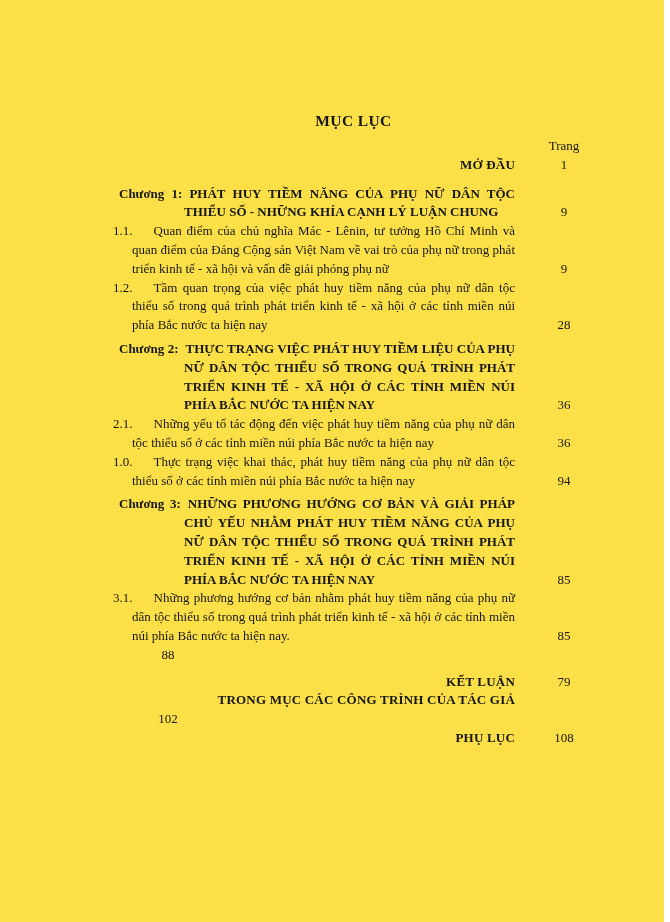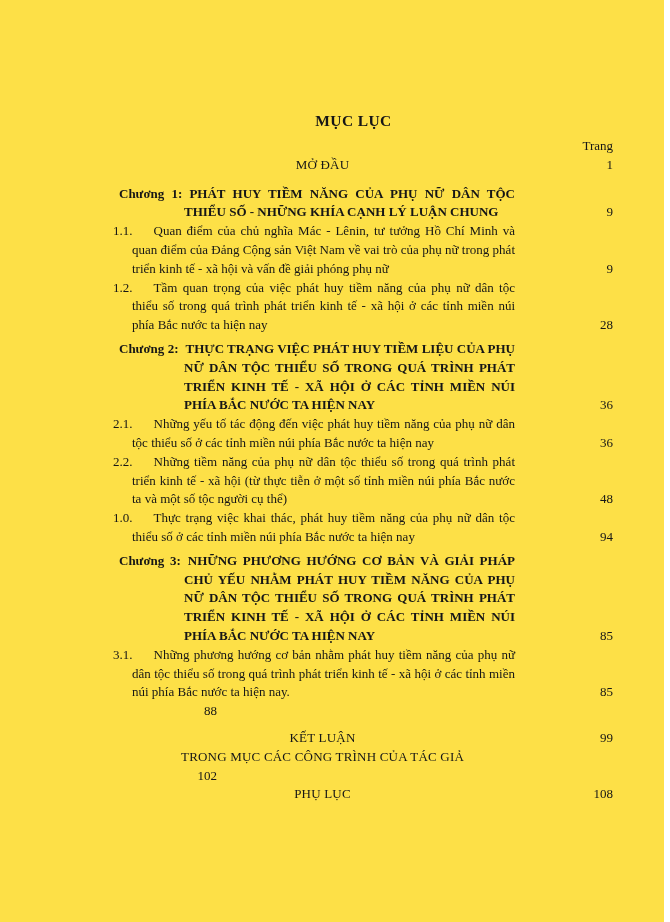--- a/index.html
+++ b/index.html
@@ -17,23 +17,23 @@
   .doc-title {
     font-weight:bold;
     font-size:15.5px;
     letter-spacing:.4px;
     text-align:center;
     line-height:22px;
     margin:0 25px 0 0;
   }
   .row { display:flex; align-items:flex-end; line-height:18.8px; }
   .main { flex:1 1 auto; text-align:justify; min-width:0; }
-  .pagenum { flex:0 0 98px; text-align:right; }
+  .pagenum { flex:0 0 98px; text-align:center; }
   .trang-row { margin-top:5px; }
-  .top-label { font-weight:normal; text-align:center; letter-spacing:.2px;margin-left:11px; }
+  .top-label { font-weight:bold; text-align:right; letter-spacing:.2px;margin-left:11px; }
   .chapter-main { padding-left:65px; text-indent:-65px; }
   .ch-prefix { font-weight:bold; margin-right:7px; }
   .ch-title { font-weight:bold; }
   .section-main { margin-left:-6px; padding-left:19px; text-indent:-19px; }
   .sec-num { margin-right:21px; }
   .gap-10 { margin-top:10px; }
   .gap-8 { margin-top:8px; }
   .gap-5 { margin-top:5px; }
 </style>
 </head>
@@ -71,24 +71,20 @@
   <div class="row gap-5">
     <div class="main chapter-main"><span class="ch-prefix">Chương 2:</span><span class="ch-title">THỰC TRẠNG VIỆC PHÁT HUY TIỀM LIỆU CỦA PHỤ NỮ DÂN TỘC THIỂU SỐ TRONG QUÁ TRÌNH PHÁT TRIỂN KINH TẾ - XÃ HỘI Ở CÁC TỈNH MIỀN NÚI PHÍA BẮC NƯỚC TA HIỆN NAY</span></div>
     <div class="pagenum">36</div>
   </div>
 
   <div class="row">
     <div class="main section-main"><span class="sec-num">2.1.</span><span class="sec-text">Những yếu tố tác động đến việc phát huy tiềm năng của phụ nữ dân tộc thiểu số ở các tỉnh miền núi phía Bắc nước ta hiện nay</span></div>
     <div class="pagenum">36</div>
   </div>
 
-  <div class="row">
-    <div class="main section-main"><span class="sec-num">2.2.</span><span class="sec-text">Những tiềm năng của phụ nữ dân tộc thiểu số trong quá trình phát triển kinh tế - xã hội (từ thực tiễn ở một số tỉnh miền núi phía Bắc nước ta và một số tộc người cụ thể)</span></div>
-    <div class="pagenum">48</div>
-  </div>
 
   <div class="row">
     <div class="main section-main"><span class="sec-num">1.0.</span><span class="sec-text">Thực trạng việc khai thác, phát huy tiềm năng của phụ nữ dân tộc thiểu số ở các tỉnh miền núi phía Bắc nước ta hiện nay</span></div>
     <div class="pagenum">94</div>
   </div>
 
   <div class="row gap-5">
     <div class="main chapter-main"><span class="ch-prefix">Chương 3:</span><span class="ch-title">NHỮNG PHƯƠNG HƯỚNG CƠ BẢN VÀ GIẢI PHÁP CHỦ YẾU NHẰM PHÁT HUY TIỀM NĂNG CỦA PHỤ NỮ DÂN TỘC THIỂU SỐ TRONG QUÁ TRÌNH PHÁT TRIỂN KINH TẾ - XÃ HỘI Ở CÁC TỈNH MIỀN NÚI PHÍA BẮC NƯỚC TA HIỆN NAY</span></div>
     <div class="pagenum">85</div>
   </div>
@@ -97,21 +93,21 @@
     <div class="main section-main"><span class="sec-num">3.1.</span><span class="sec-text">Những phương hướng cơ bản nhằm phát huy tiềm năng của phụ nữ dân tộc thiểu số trong quá trình phát triển kinh tế - xã hội ở các tỉnh miền núi phía Bắc nước ta hiện nay.</span></div>
     <div class="pagenum">85</div>
   </div>
 
   <div class="row">
     <div class="pagenum">88</div>
   </div>
 
   <div class="row gap-8">
     <div class="main top-label">KẾT LUẬN</div>
-    <div class="pagenum">99</div>
+    <div class="pagenum">79</div>
   </div>
 
   <div class="row">
     <div class="main top-label">TRONG MỤC CÁC CÔNG TRÌNH CỦA TÁC GIẢ</div>
     <div class="pagenum"></div>
   </div>
 
   <div class="row">
     <div class="pagenum">102</div>
   </div>

